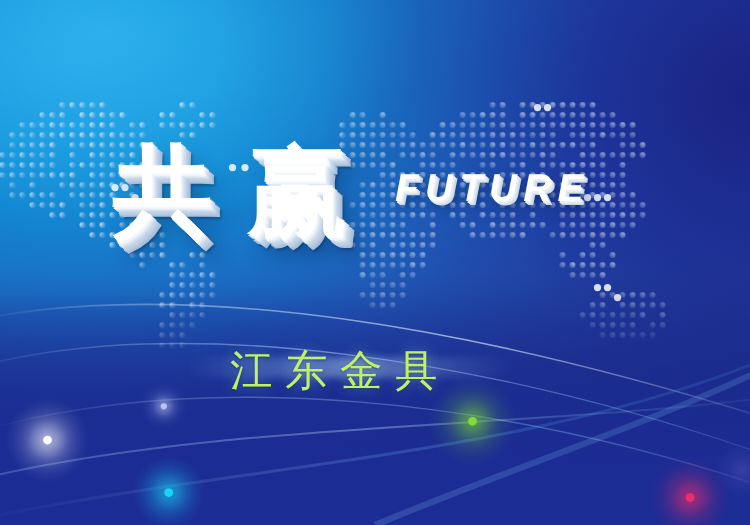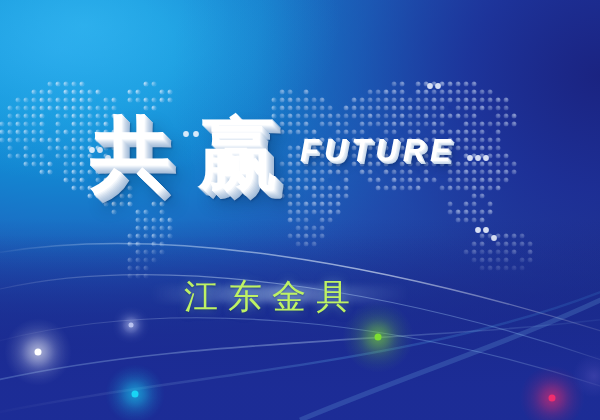--- a/index.html
+++ b/index.html
@@ -110,21 +110,21 @@
   #row2 {
     top: 183px;
     left: 293px;
     font-size: 80px;
   }
   #row2 .gap { display: inline-block; width: 30px; }
 
   #future {
     position: absolute;
     top: 133px;
-    left: 300px;
+    left: 316px;
     font-family: "Liberation Sans", "DejaVu Sans", sans-serif;
     font-style: italic;
     font-weight: 700;
     font-size: 31px;
     letter-spacing: 5px;
     color: #ffffff;
     white-space: nowrap;
     text-shadow:
       1px 1px 0 #e8eff7,
       2px 2px 0 #d6e2ef,

